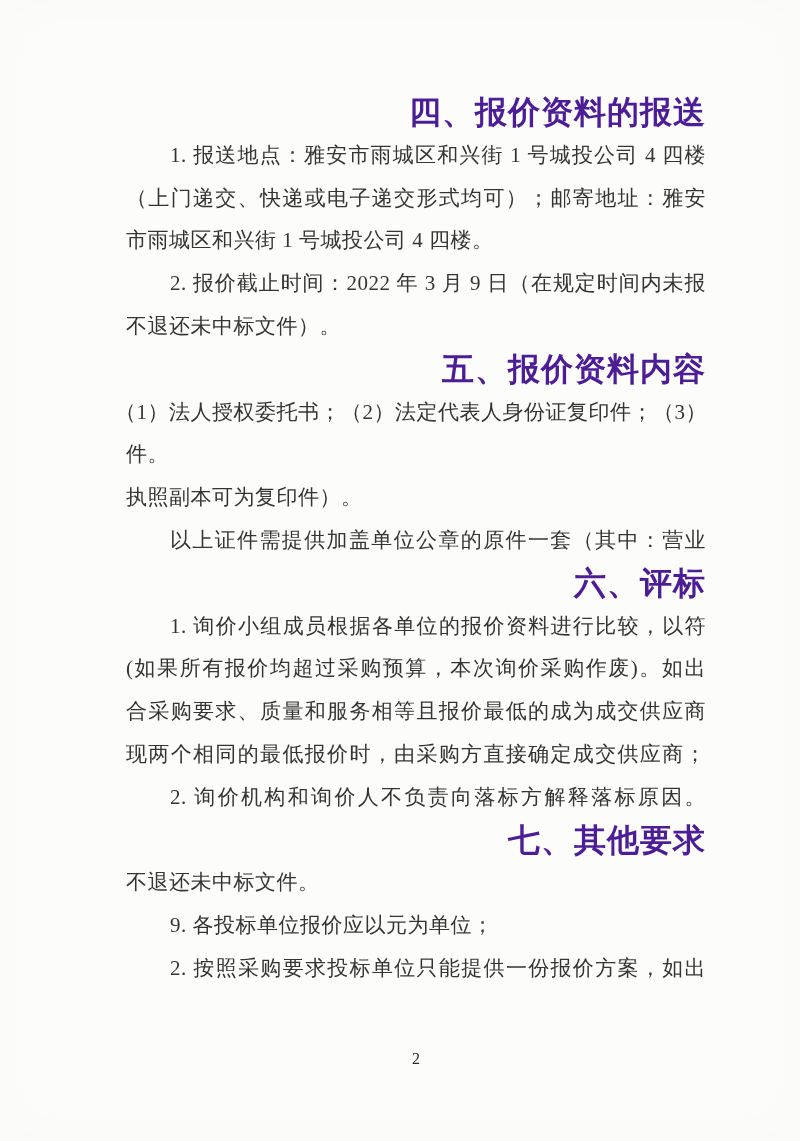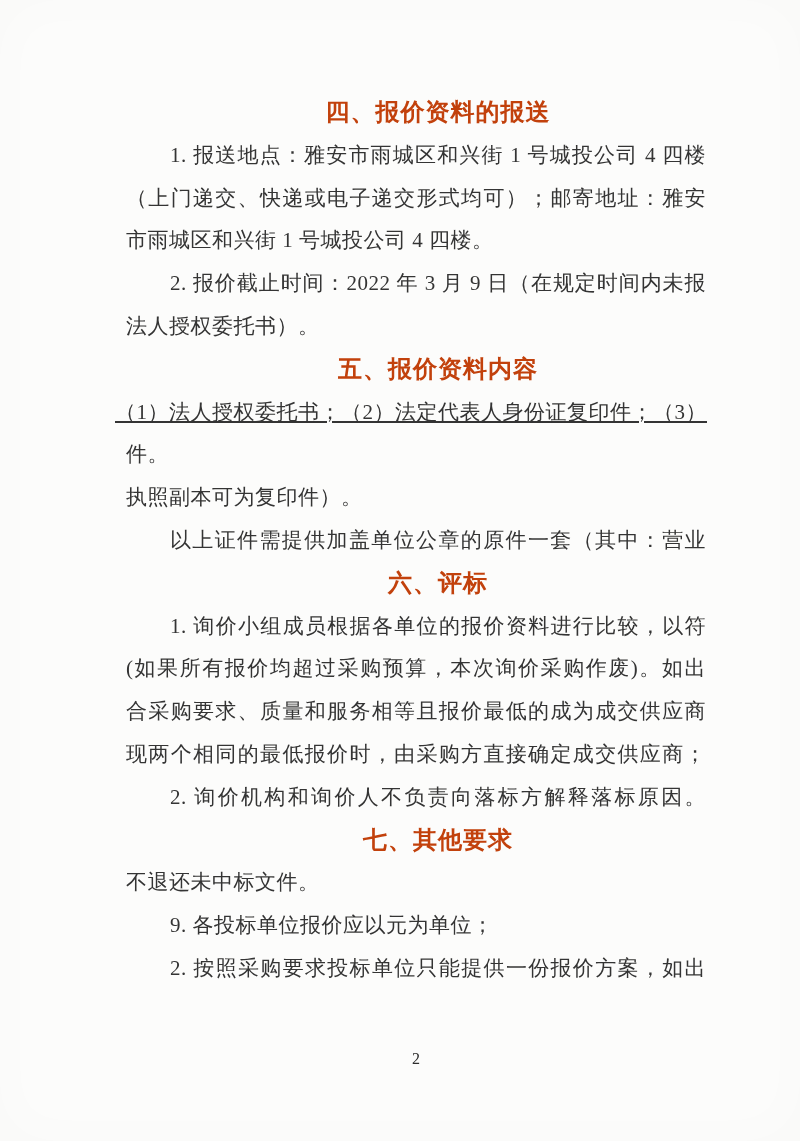--- a/index.html
+++ b/index.html
@@ -36,30 +36,29 @@
   .line.justify {
     text-align: justify;
     text-align-last: justify;
     -moz-text-align-last: justify;
   }
   .line.indent {
     text-indent: 44px;
   }
   .line.hang {
     text-indent: -11px;
-    text-decoration: underline;
   }
   .line.heading {
     font-family: "Liberation Sans", "DejaVu Sans", sans-serif;
     font-weight: 700;
-    font-size: 24px;
+    font-size: 32px;
     letter-spacing: 1px;
-    color: #c2410c;
+    color: #4c1d95;
     padding-left: 44px;
-    text-align: center;
+    text-align: right;
     text-align-last: auto;
   }
   .page-number {
     position: absolute;
     left: 126px;
     width: 580px;
     top: 1050px;
     text-align: center;
     font-family: "Liberation Serif", "DejaVu Serif", serif;
     font-size: 16px;
@@ -69,21 +68,21 @@
 </head>
 <body>
 
 <div class="page">
   <div class="text-column">
       <div class="line heading">四、报价资料的报送</div>
       <div class="line body indent justify">1. 报送地点：雅安市雨城区和兴街 1 号城投公司 4 四楼</div>
       <div class="line body justify">（上门递交、快递或电子递交形式均可）；邮寄地址：雅安</div>
       <div class="line body">市雨城区和兴街 1 号城投公司 4 四楼。</div>
       <div class="line body indent justify">2. 报价截止时间：2022 年 3 月 9 日（在规定时间内未报</div>
-      <div class="line body">法人授权委托书）。</div>
+      <div class="line body">不退还未中标文件）。</div>
       <div class="line heading">五、报价资料内容</div>
       <div class="line body justify hang">（1）法人授权委托书；（2）法定代表人身份证复印件；（3）</div>
       <div class="line body">件。</div>
       <div class="line body">执照副本可为复印件）。</div>
       <div class="line body indent justify">以上证件需提供加盖单位公章的原件一套（其中：营业</div>
       <div class="line heading">六、评标</div>
       <div class="line body indent justify">1. 询价小组成员根据各单位的报价资料进行比较，以符</div>
       <div class="line body justify">(如果所有报价均超过采购预算，本次询价采购作废)。如出</div>
       <div class="line body justify">合采购要求、质量和服务相等且报价最低的成为成交供应商</div>
       <div class="line body justify">现两个相同的最低报价时，由采购方直接确定成交供应商；</div>

